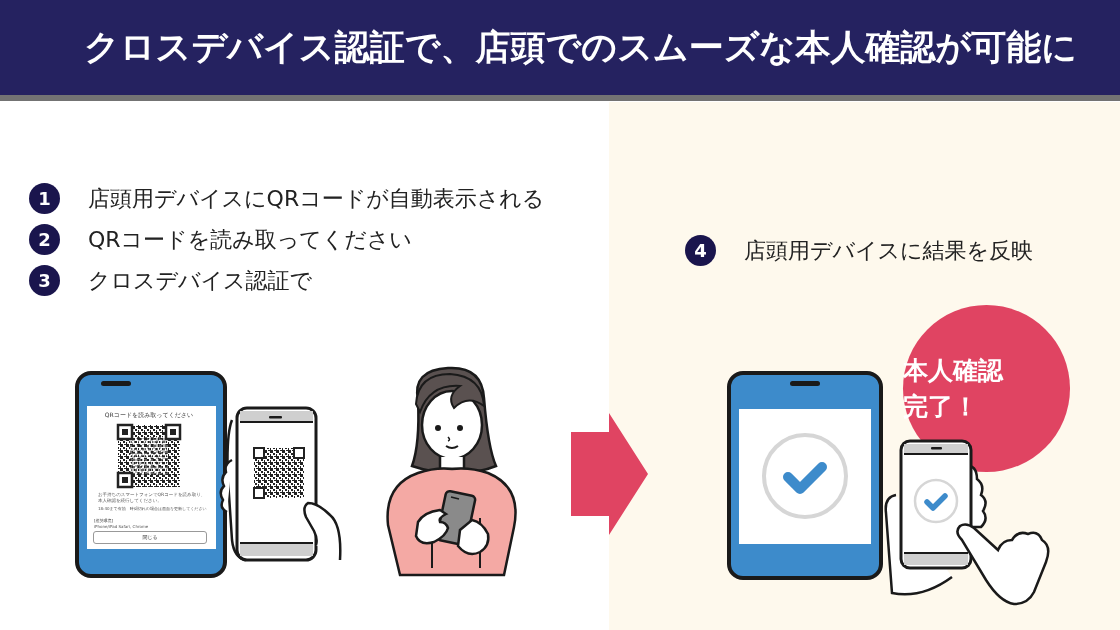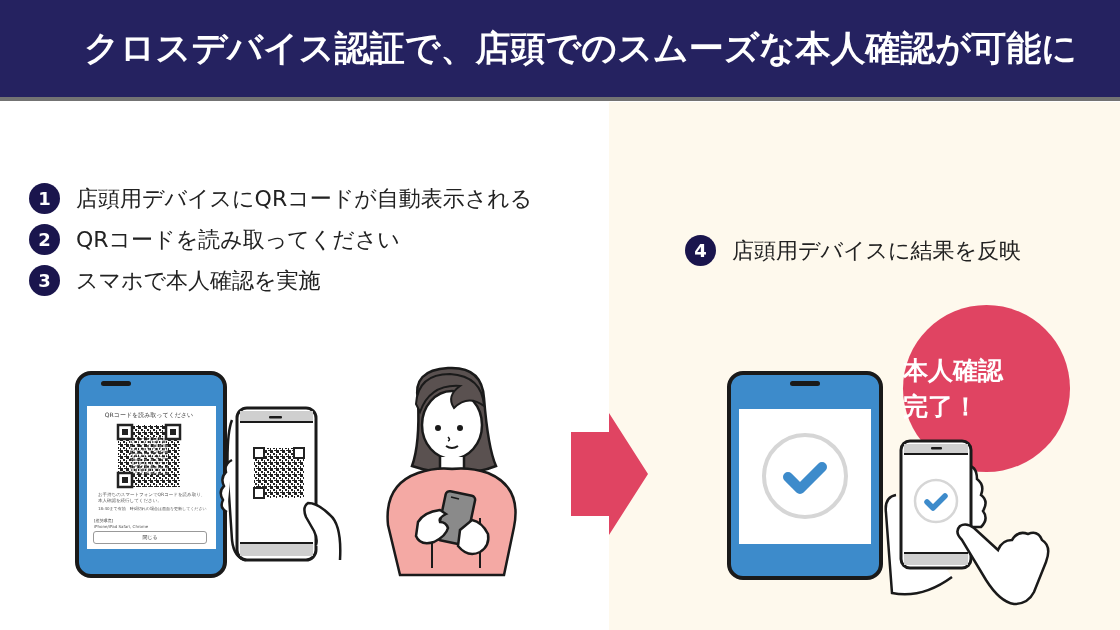--- a/index.html
+++ b/index.html
@@ -1,39 +1,39 @@
 <!DOCTYPE html>
 <html><head>
 <meta charset="utf-8">
 <style>
   * { box-sizing: border-box; margin: 0; padding: 0; }
   html, body { width: 1120px; height: 630px; overflow: hidden; background: #ffffff; }
   body { position: relative; font-family: "DejaVu Sans", "Liberation Sans", sans-serif; color: #222; }
 
   .header {
     position: absolute; left: 0; top: 0; width: 1120px; height: 101px;
-    background: #252260; border-bottom: 4px solid #737373;
+    background: #252260; border-bottom: 6px solid #737373;
     display: flex; align-items: center; justify-content: center; padding-left: 41px;
   }
   .header-title {
     color: #ffffff; font-size: 35px; font-weight: bold; letter-spacing: 0px;
     white-space: nowrap;
   }
 
   .left-panel { position: absolute; left: 0; top: 102px; width: 609px; height: 528px; background: #ffffff; }
   .right-panel { position: absolute; left: 609px; top: 102px; width: 511px; height: 528px; background: #fef9ed; }
 
   .steps { position: absolute; left: 29px; top: 178px; }
   .step { display: flex; align-items: center; height: 41px; }
   .step-num {
     width: 31px; height: 31px; border-radius: 50%; background: #1a154d;
     color: #fff; font-weight: bold; font-size: 18px;
     display: flex; align-items: center; justify-content: center; flex: none;
   }
-  .step-text { margin-left: 16px; font-size: 22px; color: #222; white-space: nowrap; }
+  .step-text { margin-left: 28px; font-size: 22px; color: #222; white-space: nowrap; }
 
   .step4 { position: absolute; left: 685px; top: 230px; }
 
   svg { position: absolute; overflow: visible; }
 
   
   .qr-screen {
     position: absolute; left: 88px; top: 407px; width: 127px; height: 140px;
     background: #fff; font-size: 5px; color: #444;
   }
@@ -68,21 +68,21 @@
   <div class="step">
     <div class="step-num">1</div>
     <div class="step-text">店頭用デバイスにQRコードが自動表示される</div>
   </div>
   <div class="step">
     <div class="step-num">2</div>
     <div class="step-text">QRコードを読み取ってください</div>
   </div>
   <div class="step">
     <div class="step-num">3</div>
-    <div class="step-text">スマホで本人確認を実施</div>
+    <div class="step-text">クロスデバイス認証で</div>
   </div>
 </div>
 
 <div class="step step4">
   <div class="step-num">4</div>
   <div class="step-text">店頭用デバイスに結果を反映</div>
 </div>
 
 <svg style="left:0;top:0" width="1120" height="630">
   <rect x="77" y="373" width="148" height="203" rx="14" fill="#3d8bcb" stroke="#1a1a1a" stroke-width="4"></rect>

